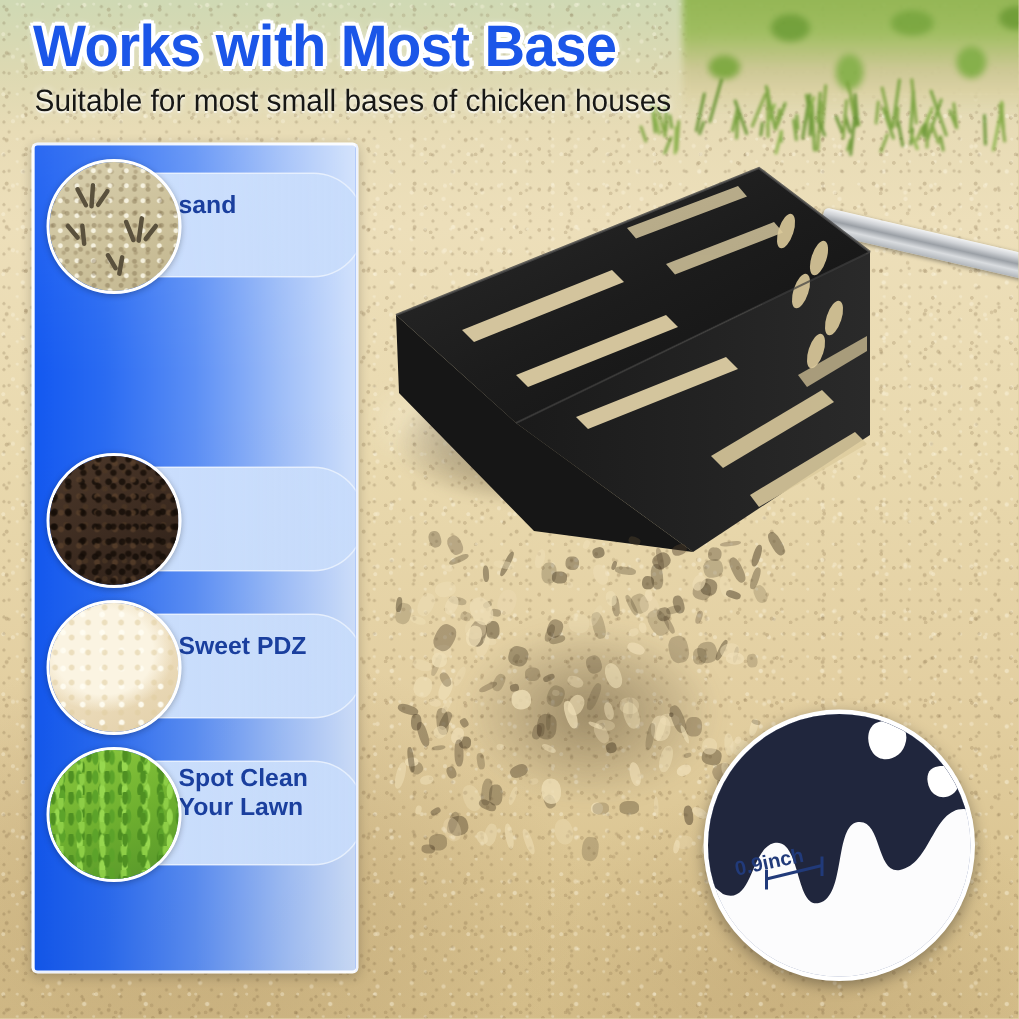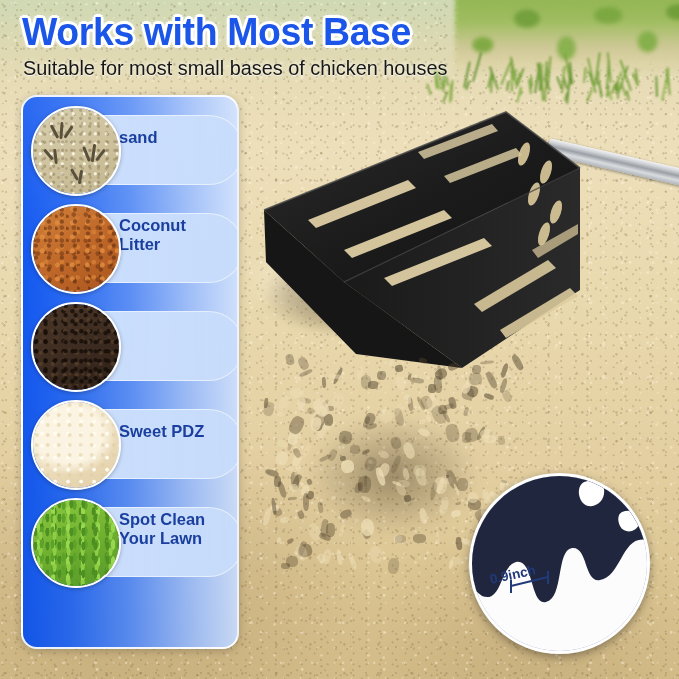--- a/index.html
+++ b/index.html
@@ -66,21 +66,21 @@
       -3px 0 0 #fff, 3px 0 0 #fff, 0 -3px 0 #fff, 0 3px 0 #fff,
       0 0 6px rgba(255,255,255,.95);}
   .subtitle{position:absolute;left:23px;top:56px;
     font-size:20.5px;line-height:24px;color:#171715;white-space:nowrap;
     font-family:"Liberation Sans Narrow","Liberation Sans",sans-serif;
     transform:scaleX(.97);transform-origin:left center;
     text-shadow:0 0 5px rgba(255,255,255,.85),0 1px 0 rgba(255,255,255,.6);}
 
   
   .panel{position:absolute;left:21px;top:95px;width:214px;height:550px;
-    border-radius:16px;border:2px solid rgba(255,255,255,.92);
+    border-radius:4px;border:2px solid rgba(255,255,255,.92);
     background:linear-gradient(90deg,#1358f0 0%,#2a6bf2 22%,#5c8ff5 50%,#9cbcf8 76%,#cfe0fc 100%);
     box-shadow:0 2px 8px rgba(0,0,0,.2);overflow:hidden;}
   .panel .sheen{position:absolute;inset:0;
     background:linear-gradient(180deg,rgba(255,255,255,.10),rgba(255,255,255,0) 28%,rgba(0,0,0,.04));}
 
   .row{position:absolute;left:0;width:214px;height:92px;}
   .pill{position:absolute;left:28px;top:12px;width:190px;height:68px;border-radius:34px;
     background:linear-gradient(90deg,rgba(214,230,253,.95),rgba(208,226,252,.92) 55%,rgba(198,219,251,.85));
     border:1px solid rgba(255,255,255,.55);}
   .pill-label{position:absolute;left:96px;top:0;width:112px;height:68px;
@@ -537,27 +537,20 @@
           <i class="print" style="left:21px;top:41px;width:3px;height:15px;transform:rotate(-6deg)"></i>
           <i class="print" style="left:52px;top:38px;width:3px;height:16px;transform:rotate(-22deg)"></i>
           <i class="print" style="left:59px;top:36px;width:3px;height:18px;transform:rotate(8deg)"></i>
           <i class="print" style="left:66px;top:40px;width:3px;height:14px;transform:rotate(38deg)"></i>
           <i class="print" style="left:40px;top:60px;width:3px;height:13px;transform:rotate(-30deg)"></i>
           <i class="print" style="left:46px;top:62px;width:3px;height:14px;transform:rotate(10deg)"></i>
         </div>
       </div>
     </div>
 
-    <div class="row" style="top:104px">
-      <div class="pill"></div>
-      <div class="pill-label">Coconut Litter</div>
-      <div class="circ">
-        <div class="tex tex-coconut"></div>
-      </div>
-    </div>
 
     <div class="row" style="top:202px">
       <div class="pill"></div>
       <div class="circ">
         <div class="tex tex-coffee"></div>
       </div>
     </div>
 
     <div class="row" style="top:398px">
       <div class="pill"></div>

